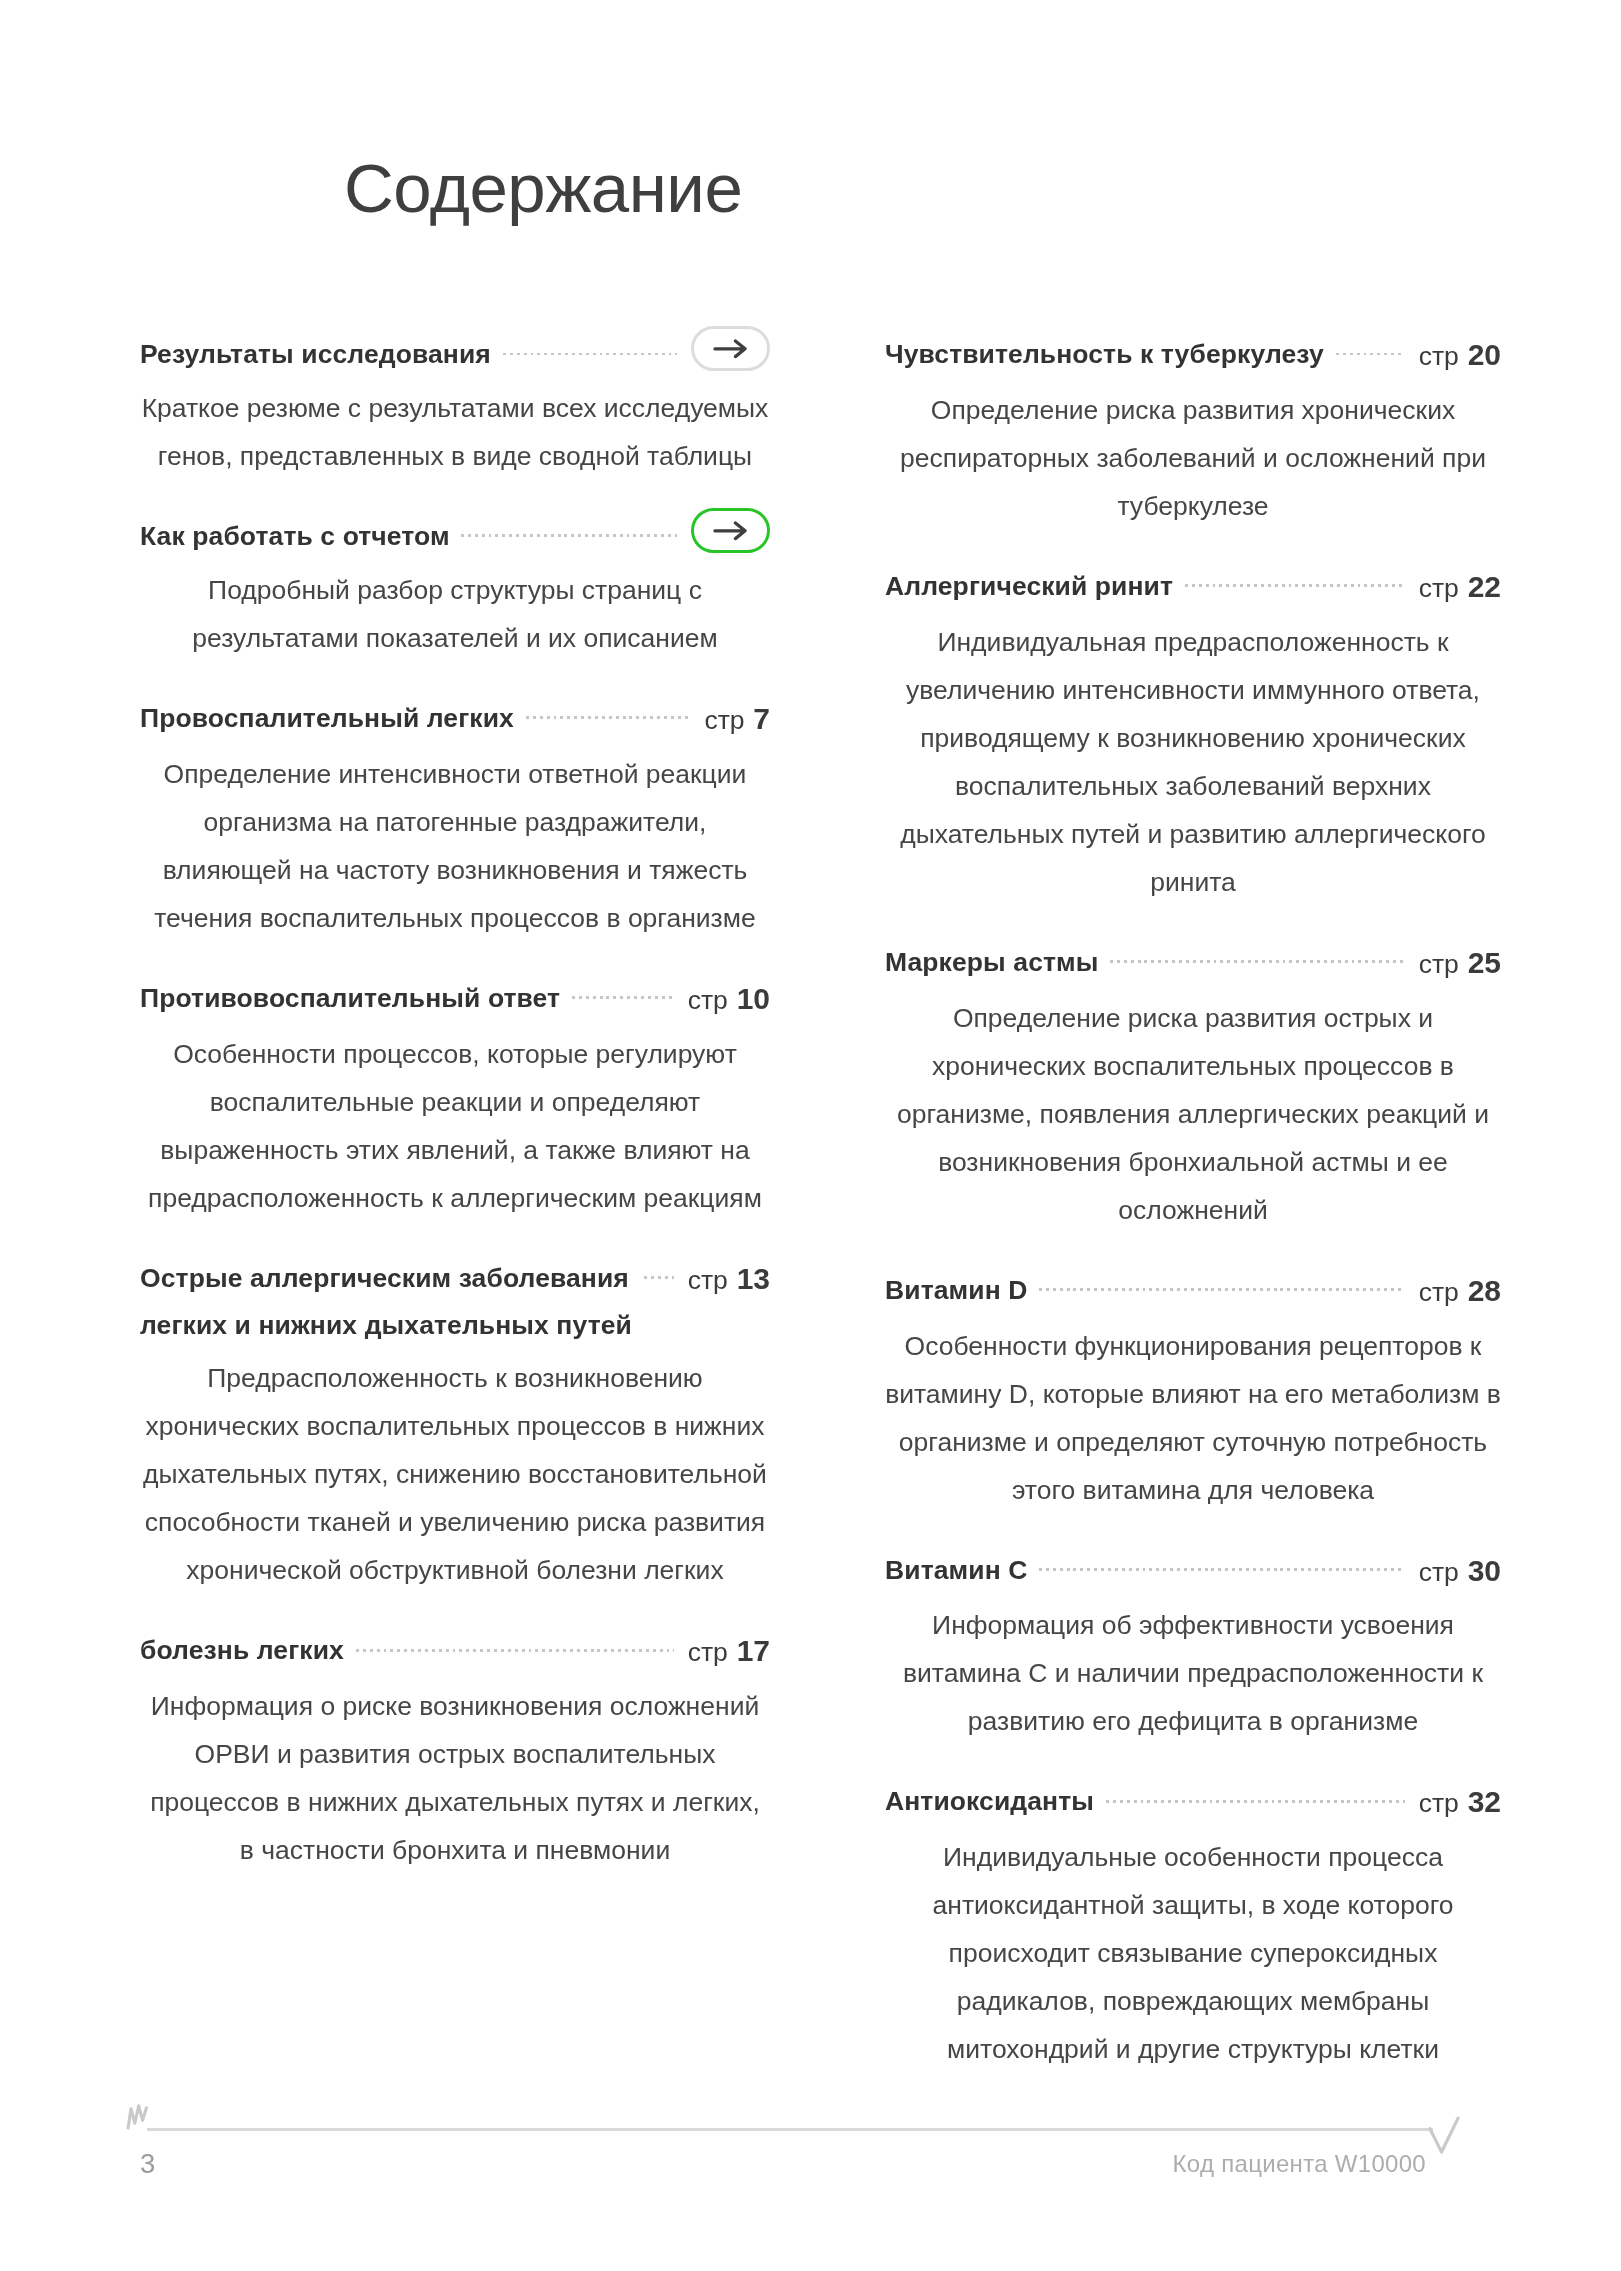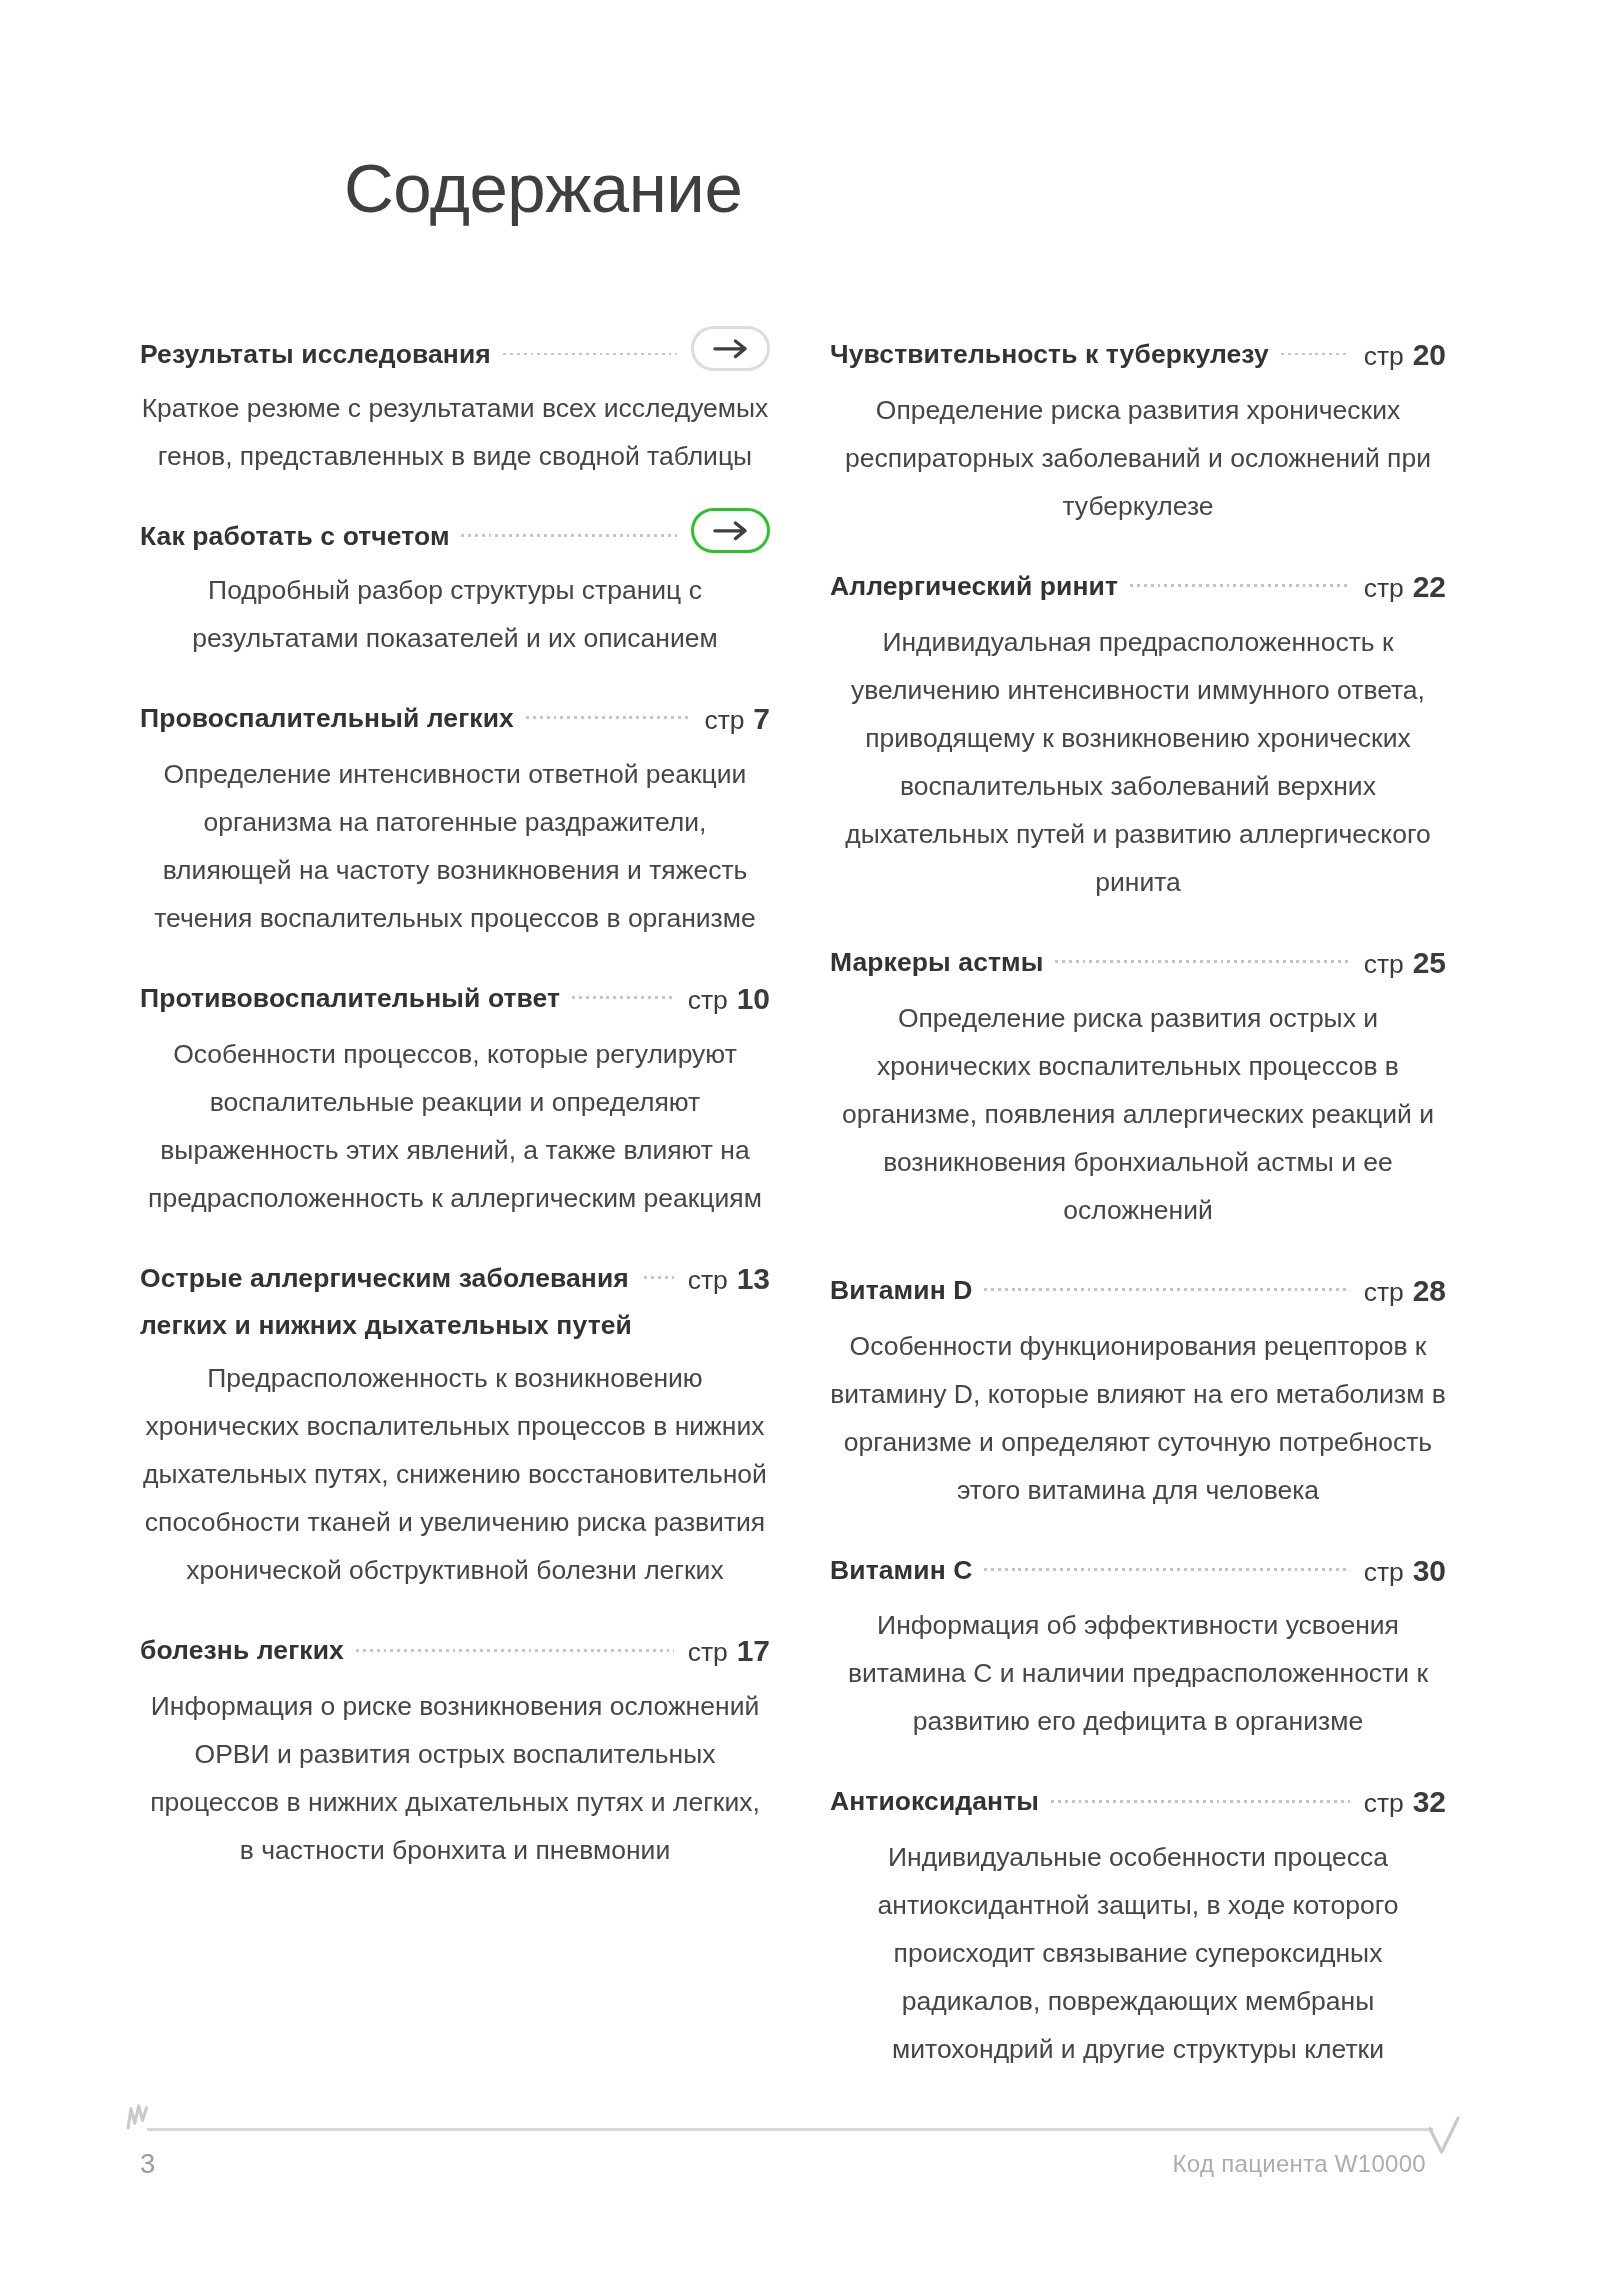--- a/index.html
+++ b/index.html
@@ -10,25 +10,25 @@
     color:#3e3e3e;
     overflow:hidden;
   }
   .doc-title{
     position:absolute;left:338px;top:147px;
     font-size:69px;line-height:1.05;font-weight:400;
     color:#3f3f3f;letter-spacing:-0.5px;margin:6px;
   }
   .columns{
     position:absolute;left:140px;top:331px;
-    display:flex;gap:44px;
+    display:flex;gap:115px;
   }
   .col{display:block;}
   .col-left{width:630px;}
-  .col-right{width:616px;margin-left:16px;}
+  .col-right{width:616px;}
   .entry{margin:0 0 33px 0;}
   .entry-head{display:flex;align-items:flex-start;}
   .entry-title{
     margin:0;flex:0 0 auto;
     font-size:26.5px;line-height:47px;font-weight:700;
     color:#333333;letter-spacing:0.1px;
   }
   .tl{display:block;white-space:nowrap;}
   .tl:empty{display:none;}
   .leader{

